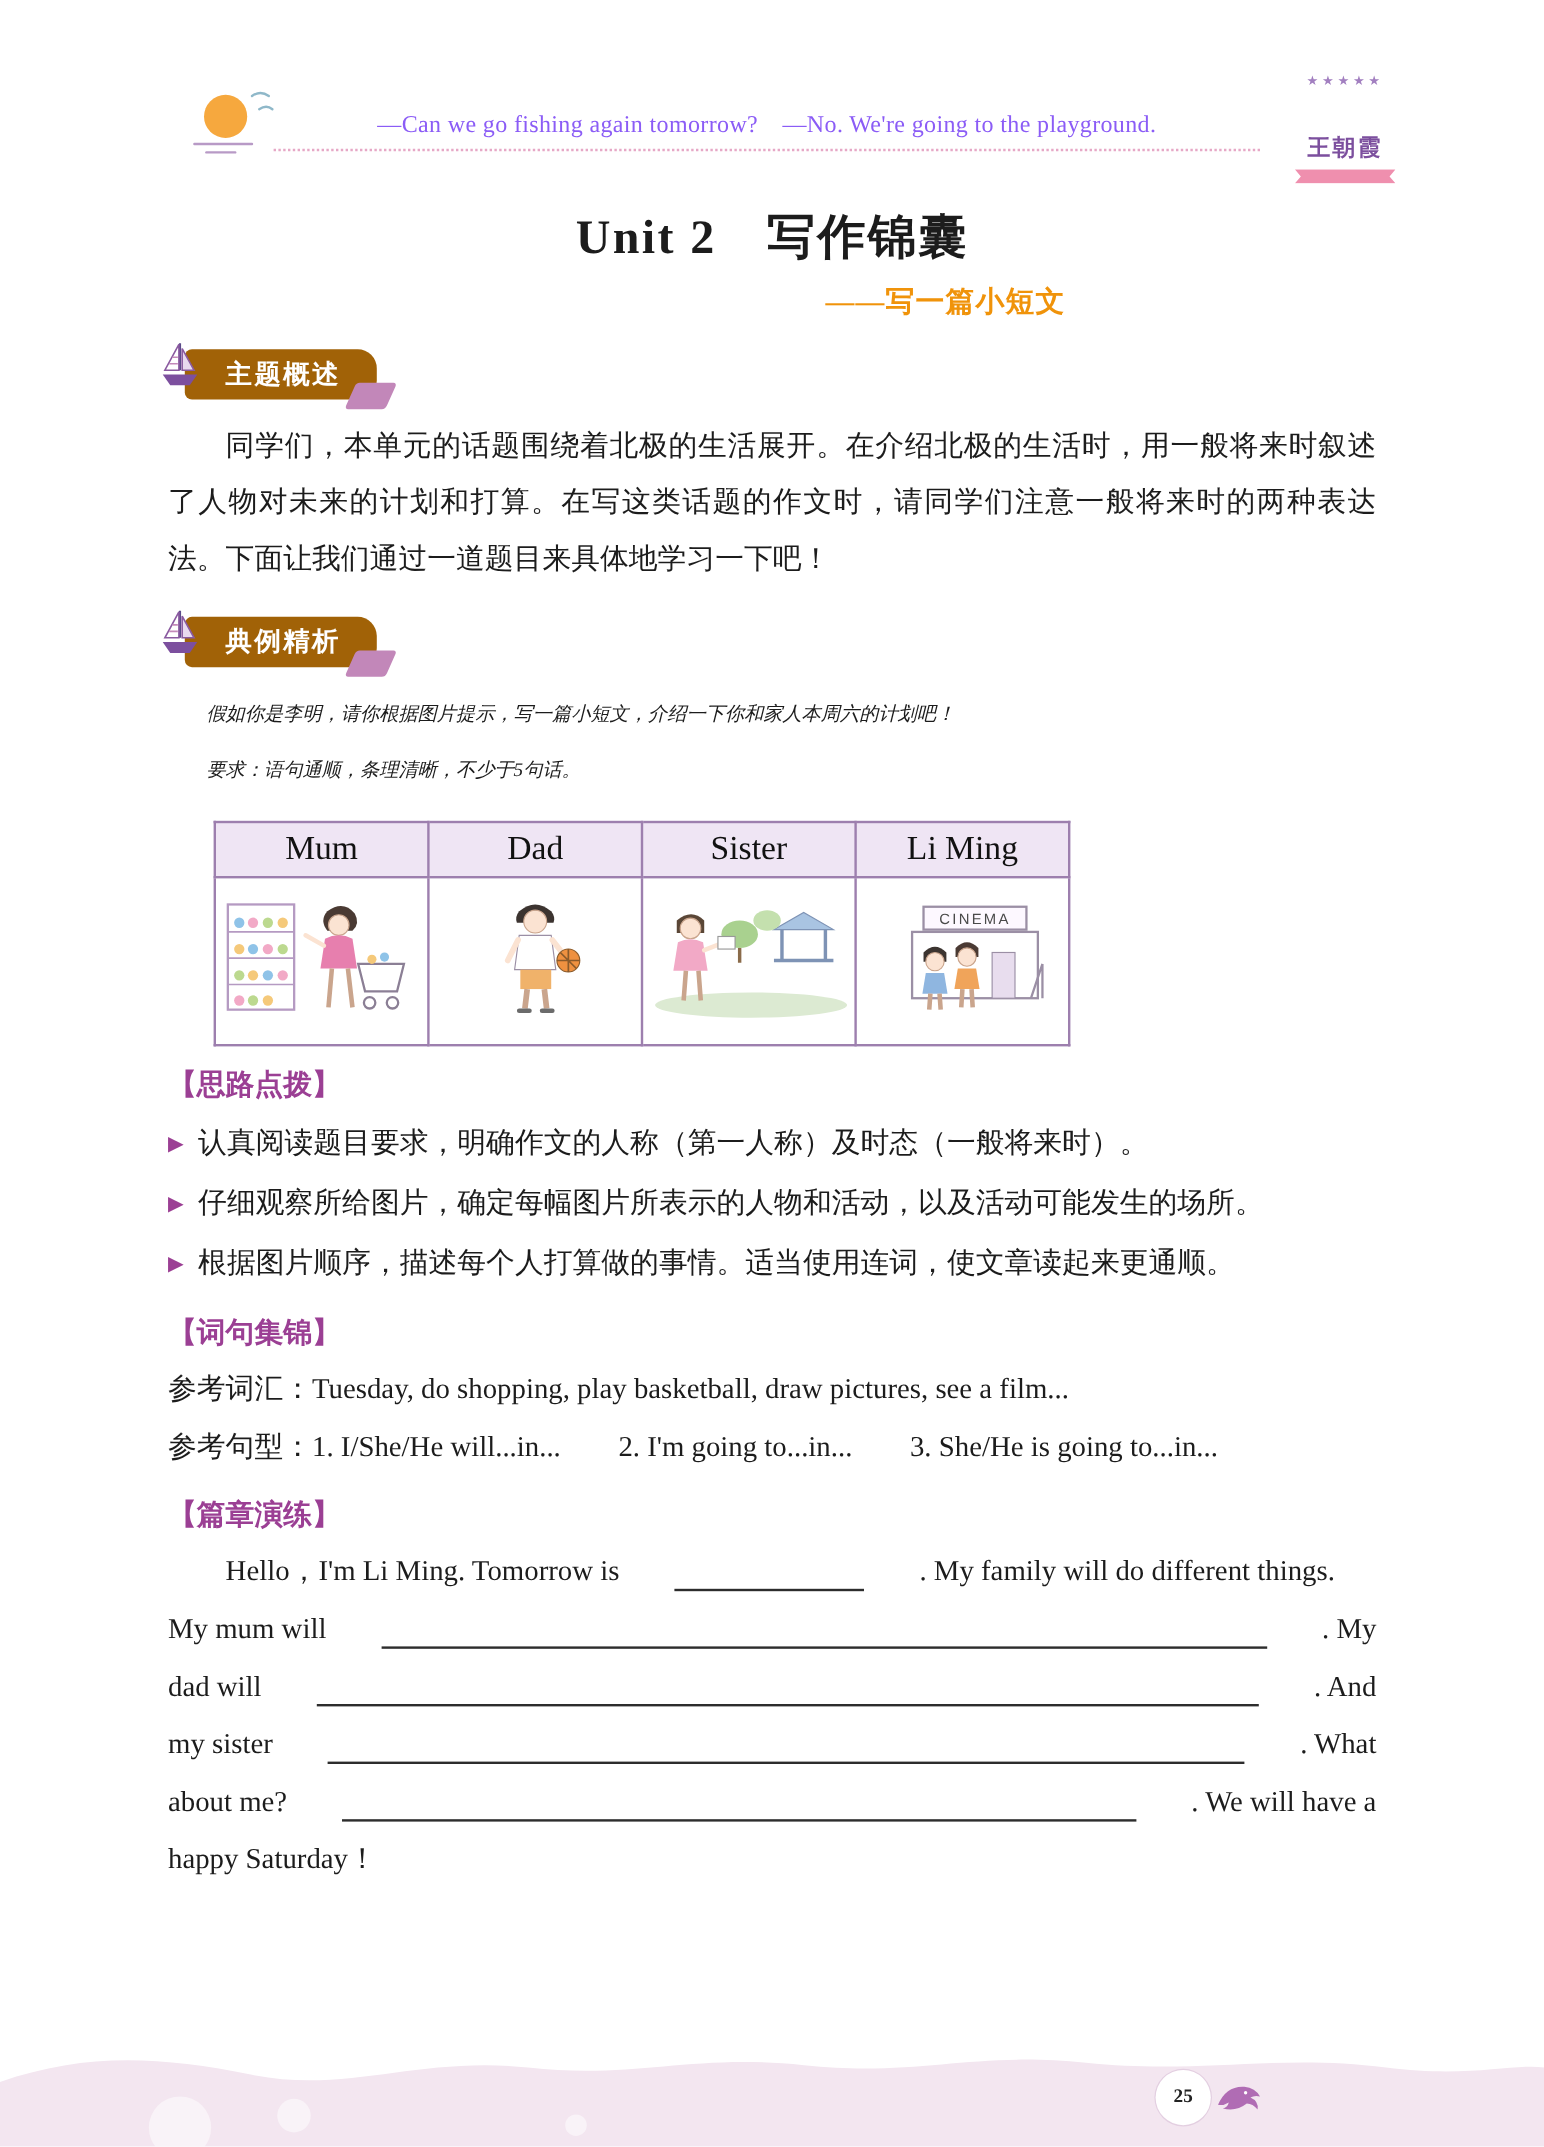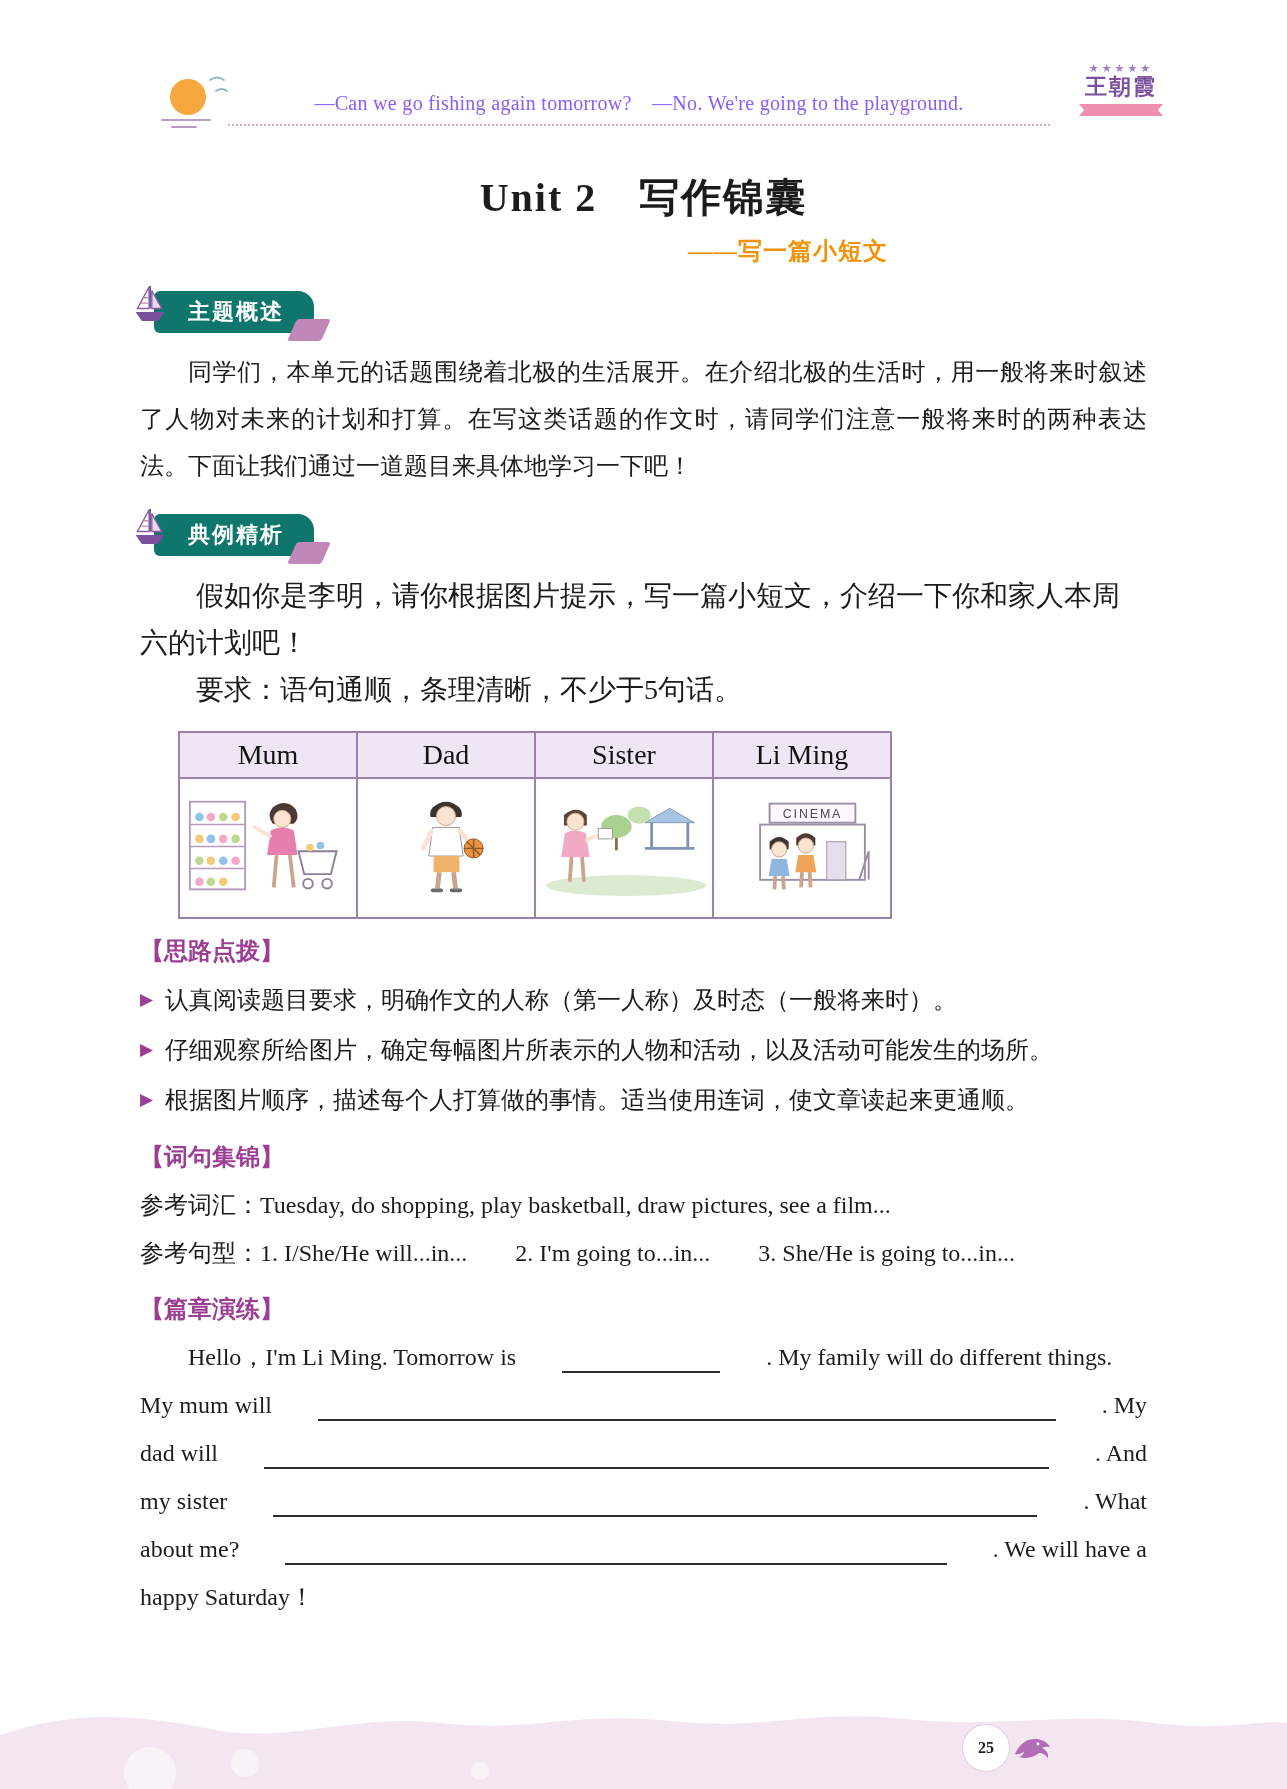--- a/index.html
+++ b/index.html
@@ -12,43 +12,43 @@
   .content { padding:0 140px; position:relative; }
 
   
   .page-header { position:relative; height:148px; }
   .sun-art { position:absolute; left:148px; top:72px; }
   .dialogue-wrap { position:absolute; left:228px; top:90px; width:822px; text-align:center; }
   .dialogue { color:#8b5cf6; font-size:20px; letter-spacing:.3px; }
   .dotted-rule { border-bottom:2px dotted #e6a8c6; margin-top:7px; }
   .logo { position:absolute; right:118px; top:62px; width:96px; text-align:center; }
   .logo-stars { color:#a27fc0; font-size:11px; letter-spacing:3px; line-height:12px; }
-  .logo-name { color:#7c4f9e; font-weight:bold; font-size:22px; letter-spacing:2px;
-               font-family:"Liberation Sans","DejaVu Sans",sans-serif; line-height:26px; }
+  .logo-name { color:#7c4f9e; font-weight:bold; font-size:19px; letter-spacing:2px;
+               font-family:"Liberation Sans","DejaVu Sans",sans-serif; line-height:26px;margin-top:37px; }
   .logo-ribbon { margin:4px auto 0; width:84px; height:12px; background:#ef8fae;
                  clip-path:polygon(0 0,100% 0,94% 50%,100% 100%,0 100%,6% 50%); }
 
   
   .unit-title { text-align:center; font-size:40px; font-weight:bold; letter-spacing:2px; margin-top:22px; }
   .subtitle { color:#f0930a; font-size:24px; font-weight:bold; width:fit-content;
               margin:10px 0 14px 548px; letter-spacing:1px; }
 
   
   .badge-row { position:relative; height:44px; margin:22px 0 16px; }
-  .badge { position:absolute; left:14px; top:2px; background:#0f766e; color:#fff;
+  .badge { position:absolute; left:14px; top:2px; background:#a16207; color:#fff;
            font-family:"Liberation Sans","DejaVu Sans",sans-serif; font-weight:bold;
            font-size:22px; letter-spacing:2px; padding:6px 30px 6px 34px;
            border-radius:6px 16px 16px 6px; z-index:2; }
   .badge::after { content:""; position:absolute; right:-12px; bottom:-8px; width:34px; height:22px;
                   background:#c287b9; transform:skewX(-24deg); z-index:-1; border-radius:3px; }
   .boat { position:absolute; left:-8px; top:-6px; z-index:3; }
 
   
   .body-par { font-size:24px; line-height:47px; text-align:justify; text-indent:2em; }
-  .example-par { font-size:28px; line-height:47px; text-indent:2em; }
+  .example-par { font-size:16px; line-height:47px; text-indent:2em;font-style:italic; }
 
   
   table.pic-table { border-collapse:collapse; margin:18px 0 14px 38px; }
   table.pic-table th, table.pic-table td { border:2px solid #9d7fae; }
   table.pic-table th { width:153px; height:46px; background:#efe5f4; font-size:28px;
                        font-weight:normal; color:#111; }
   table.pic-table td { height:140px; text-align:center; vertical-align:middle; background:#fff; padding:2px; }
 
   
   .bracket-head { color:#9b3f94; font-size:24px; font-weight:bold; margin:16px 0 8px;

